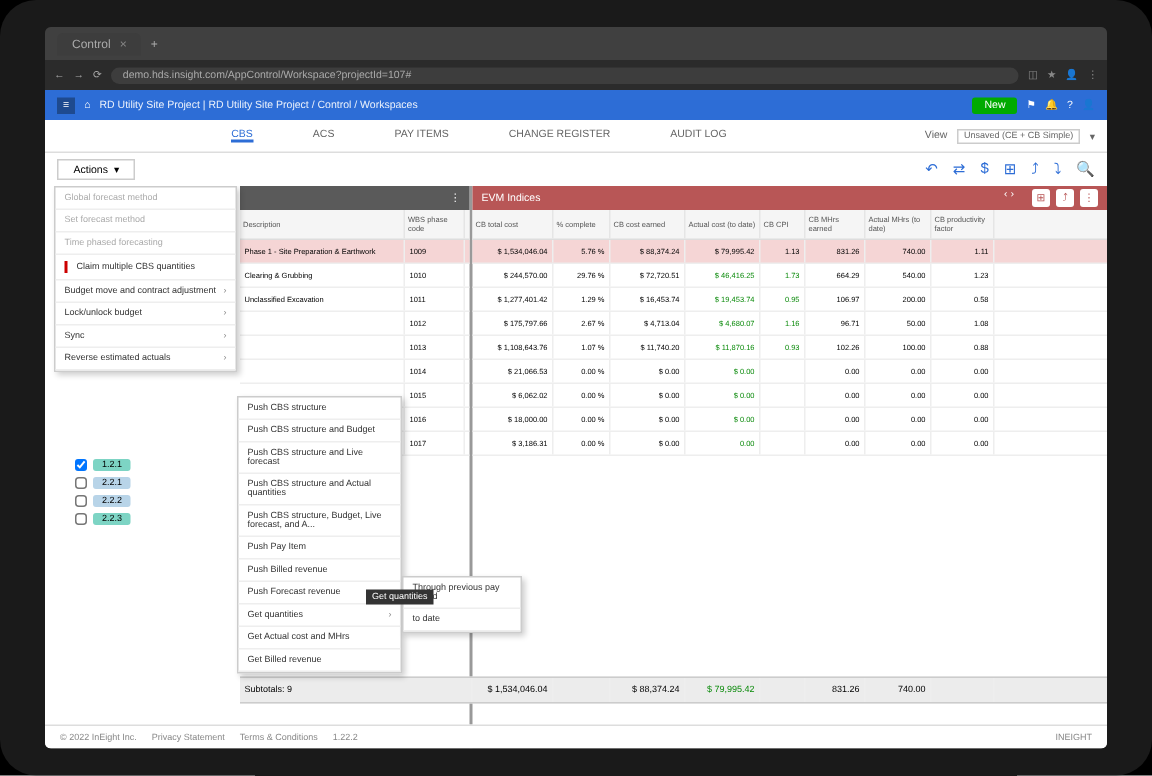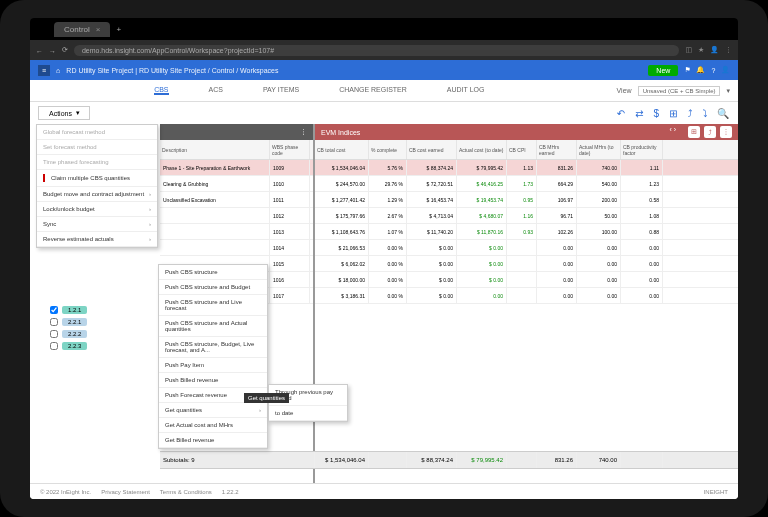--- a/index.html
+++ b/index.html
@@ -1,19 +1,19 @@
 <!DOCTYPE html>
 <html><head>
 <meta charset="utf-8">
 <style>
 *{margin:0;padding:0;box-sizing:border-box;font-family:Arial,sans-serif}
 body{background:#000;display:flex;justify-content:center;align-items:center;min-height:100vh}
 .tablet{width:768px;height:517px;background:#1a1a1a;border-radius:24px;padding:18px 30px;position:relative}
 .screen{width:100%;height:100%;background:#2b2b2b;border-radius:4px;overflow:hidden;display:flex;flex-direction:column}
-.browser-tabs{background:#000000;display:flex;align-items:center;height:22px;padding:0 24px;font-size:8px;color:#aaa}
+.browser-tabs{background:#404040;display:flex;align-items:center;height:22px;padding:0 8px;font-size:8px;color:#aaa}
 .tab{background:#3d3d3d;padding:3px 10px;border-radius:4px 4px 0 0;display:flex;align-items:center;gap:6px}
 .tab-close{color:#888}
 .url-bar{background:#2b2b2b;display:flex;align-items:center;height:20px;padding:0 6px;gap:6px;font-size:7px;color:#aaa}
 .url-input{flex:1;background:#3d3d3d;border-radius:10px;padding:2px 8px}
 .nav-icons{display:flex;gap:6px;color:#888}
 .app-header{background:#2d6dd6;height:20px;display:flex;align-items:center;padding:0 8px;font-size:7px;color:#fff;gap:6px}
 .app-header-left{display:flex;align-items:center;gap:6px;flex:1}
 .menu-btn{background:#1e4a8f;padding:2px 4px}
 .breadcrumb{opacity:.9}
 .app-header-right{display:flex;align-items:center;gap:6px}

